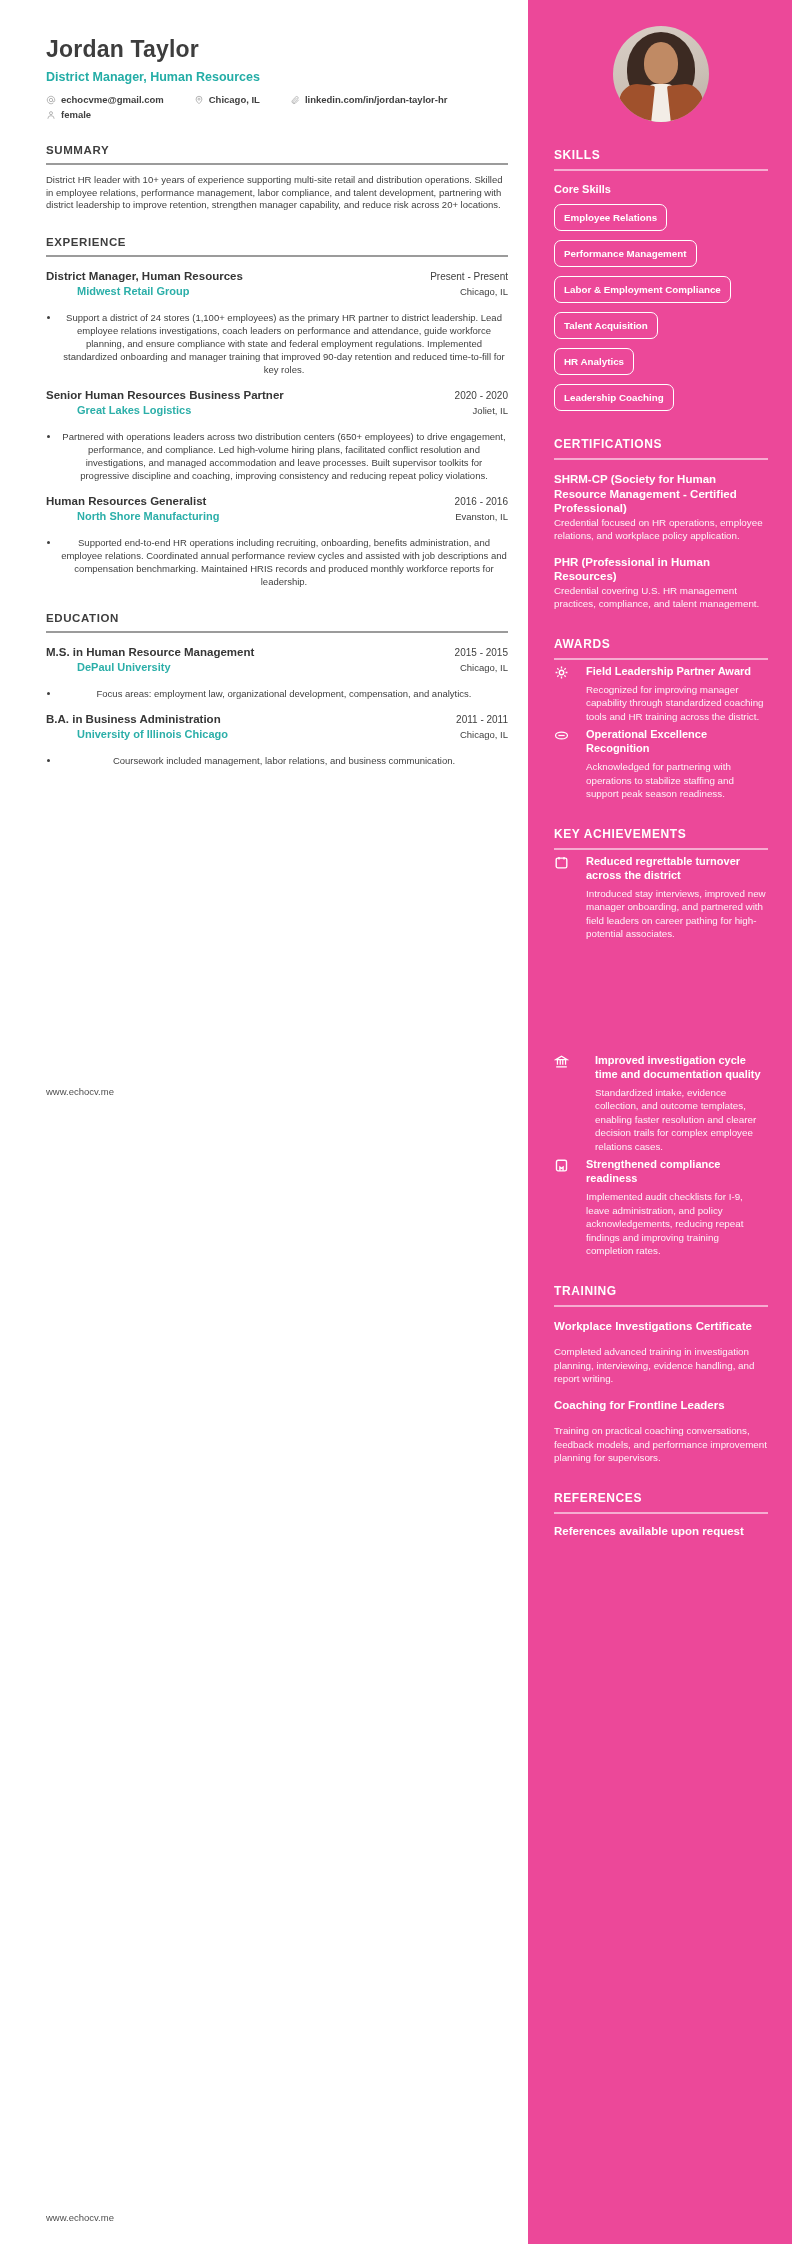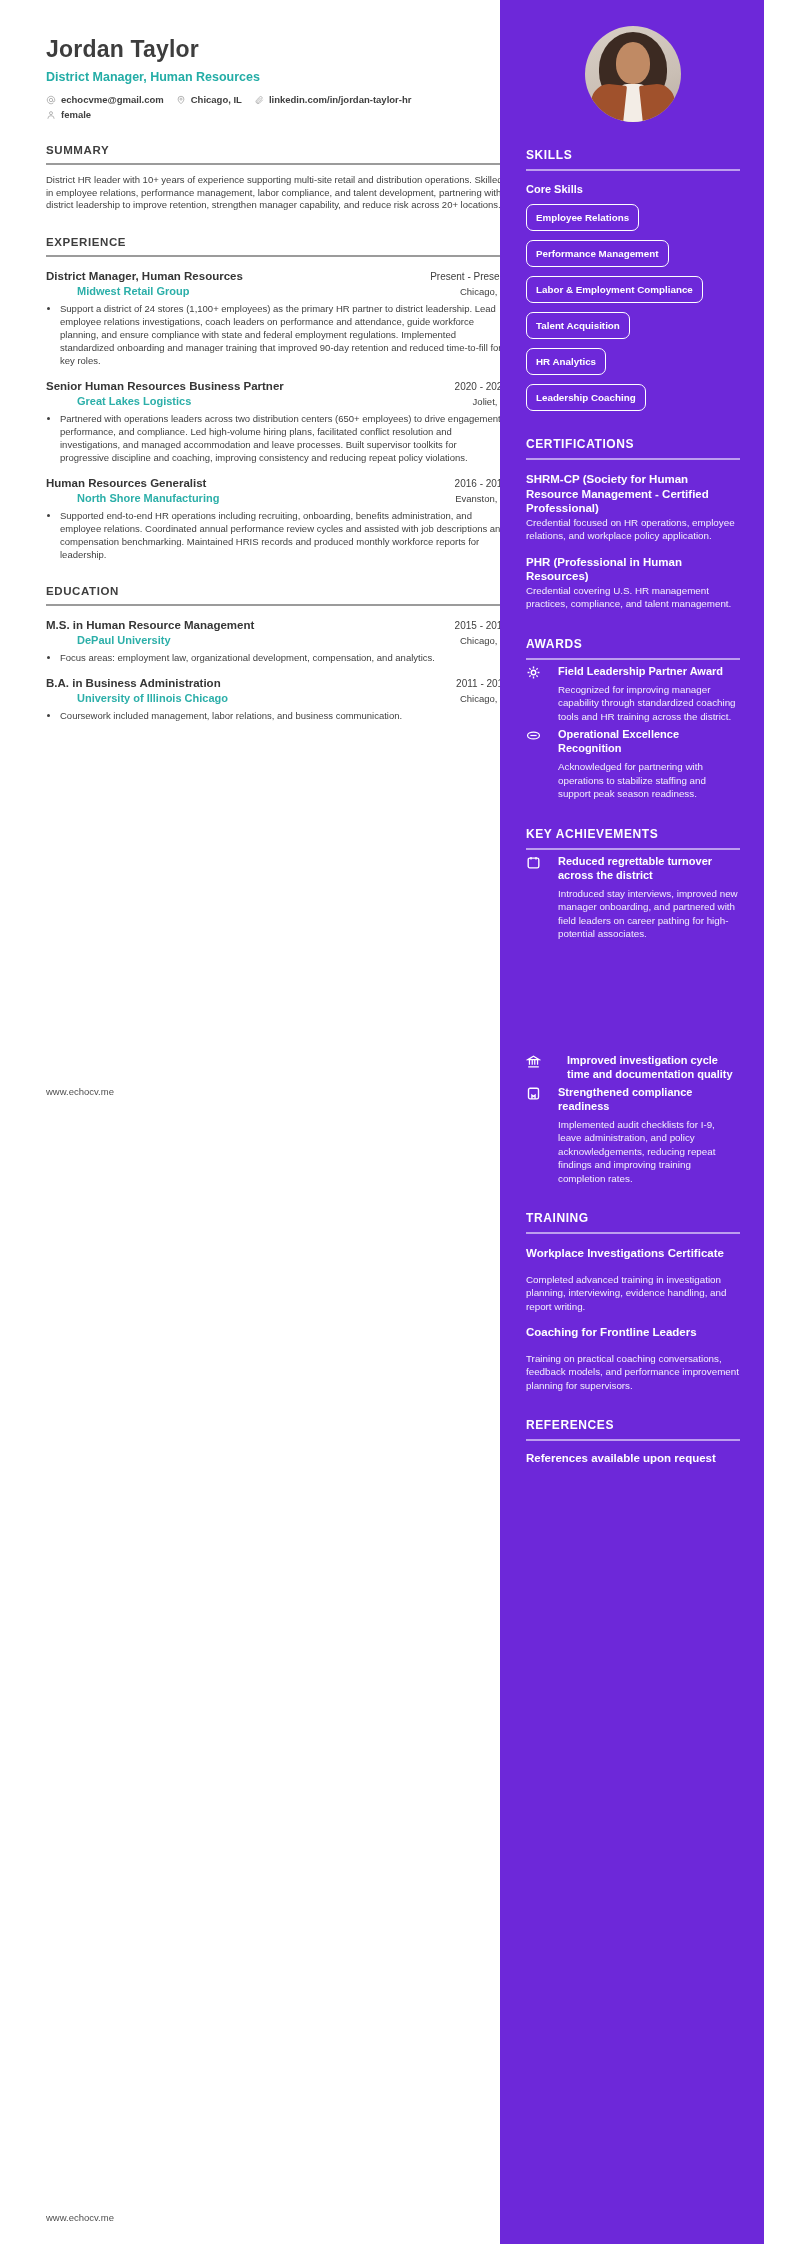--- a/index.html
+++ b/index.html
@@ -5,47 +5,47 @@
   * { margin:0; padding:0; box-sizing:border-box; }
   html,body { width:794px; }
   body { font-family:"Liberation Sans","DejaVu Sans",sans-serif; background:#ffffff; position:relative; }
   .page { position:relative; width:794px; height:2244px; background:#ffffff; overflow:hidden; }
 
   
   .left { position:absolute; left:0; top:0; width:530px; padding:36px 22px 0 46px; }
   .name { font-size:23px; font-weight:700; color:#3d3d3d; letter-spacing:.2px; }
   .job-title-top { margin-top:7px; font-size:12.5px; font-weight:700; color:#24ada6; }
   .contact-rows { margin-top:10px; }
-  .contact-row { display:flex; flex-wrap:wrap; gap:4px 12px; align-items:center; margin-top:4px; }
+  .contact-row { display:flex; flex-wrap:wrap; gap:4px 30px; align-items:center; margin-top:4px; }
   .contact-item { display:flex; align-items:center; gap:5px; font-size:9.5px; font-weight:700; color:#3e3e3e; }
   .cicon { width:10px; height:10px; color:#b6b6b6; flex:0 0 auto; display:inline-flex; }
   .cicon svg { width:10px; height:10px; }
 
   .section { margin-top:24px; }
   .sec-head { font-size:11.5px; font-weight:600; color:#3e3e3e; letter-spacing:.6px; }
   .sec-rule { margin-top:7px; border-bottom:2px solid #9b9b9b; }
 
   .summary-text { margin-top:9px; font-size:9.5px; line-height:12.7px; color:#3f3f3f; }
 
   .entry { margin-top:13px; }
   .entry-row { display:flex; justify-content:space-between; align-items:baseline; }
   .entry-title { font-size:11.5px; font-weight:700; color:#363636; }
   .entry-dates { font-size:10px; color:#3e3e3e; white-space:nowrap; }
   .entry-row2 { display:flex; justify-content:space-between; align-items:baseline; margin-top:3px; }
   .entry-company { font-size:11px; font-weight:700; color:#2cafa9;padding-left:31px; }
   .entry-loc { font-size:9.5px; color:#3e3e3e; white-space:nowrap; }
-  .entry-bullets { margin-top:5px; padding-left:14px; }
+  .entry-bullets { margin-top:14px; padding-left:14px;text-align:center; }
   .entry-bullets li { font-size:9.5px; line-height:13px; color:#3f3f3f; }
 
   .footer-url { position:absolute; left:46px; font-size:9.5px; color:#4f4f4f; }
   .footer-url.f1 { top:1086px; }
   .footer-url.f2 { top:2212px; }
 
   
-  .sidebar { position:absolute; left:500px; top:0; width:264px; height:2246px; background:#6d28d9; padding:26px 24px 4px 26px; color:#ffffff; }
+  .sidebar { position:absolute; left:528px; top:0; width:264px; height:2246px; background:#ec4899; padding:26px 24px 4px 26px; color:#ffffff; }
   .avatar { width:96px; height:96px; border-radius:50%; margin:0 auto; position:relative; overflow:hidden; background:linear-gradient(160deg,#d9cfc6 0%,#cabfb5 60%,#b9aca1 100%); }
   .avatar .hair { position:absolute; left:14px; top:6px; width:68px; height:74px; border-radius:50% 50% 46% 46%; background:#3c2a22; }
   .avatar .face { position:absolute; left:31px; top:16px; width:34px; height:42px; border-radius:50% 50% 46% 46%; background:#c08a64; }
   .avatar .shirt { position:absolute; left:34px; top:58px; width:28px; height:38px; background:#f3ede6; border-radius:8px 8px 0 0; }
   .avatar .coat-l { position:absolute; left:6px; top:58px; width:34px; height:40px; background:#a0512c; border-radius:18px 2px 0 0; transform:rotate(6deg); }
   .avatar .coat-r { position:absolute; right:6px; top:58px; width:34px; height:40px; background:#a0512c; border-radius:2px 18px 0 0; transform:rotate(-6deg); }
 
   .s-section { margin-top:26px; }
   .s-head { font-size:12px; font-weight:600; letter-spacing:.6px; color:#ffffff; }
   .s-rule { margin-top:7px; border-bottom:2px solid rgba(255,255,255,.55); }
@@ -301,20 +301,21 @@
 
       <div class="ico-item page-gap">
         <span class="ico-box">
           <svg viewBox="0 0 24 24" fill="none" stroke="currentColor" stroke-width="2">
               <path d="M3 9l9-5.5L21 9H3z"></path>
               <path d="M5.5 9v8M10 9v8M14 9v8M18.5 9v8M3.5 20.5h17"></path>
             </svg>
         </span>
         <span class="ico-body">
           <div class="ico-title">Improved investigation cycle time and documentation quality</div>
+          <div class="ico-desc">Standardized intake, evidence collection, and outcome templates, enabling faster resolution and clearer decision trails for complex employee relations cases.</div>
         </span>
       </div>
 
       <div class="ico-item">
         <span class="ico-box">
           <svg viewBox="0 0 24 24" fill="none" stroke="currentColor" stroke-width="2.2">
               <rect x="4" y="3.5" width="16" height="17" rx="2.5"></rect>
               <path d="M14.5 20.5v-6l-2.5 2-2.5-2v6"></path>
             </svg>
         </span>

